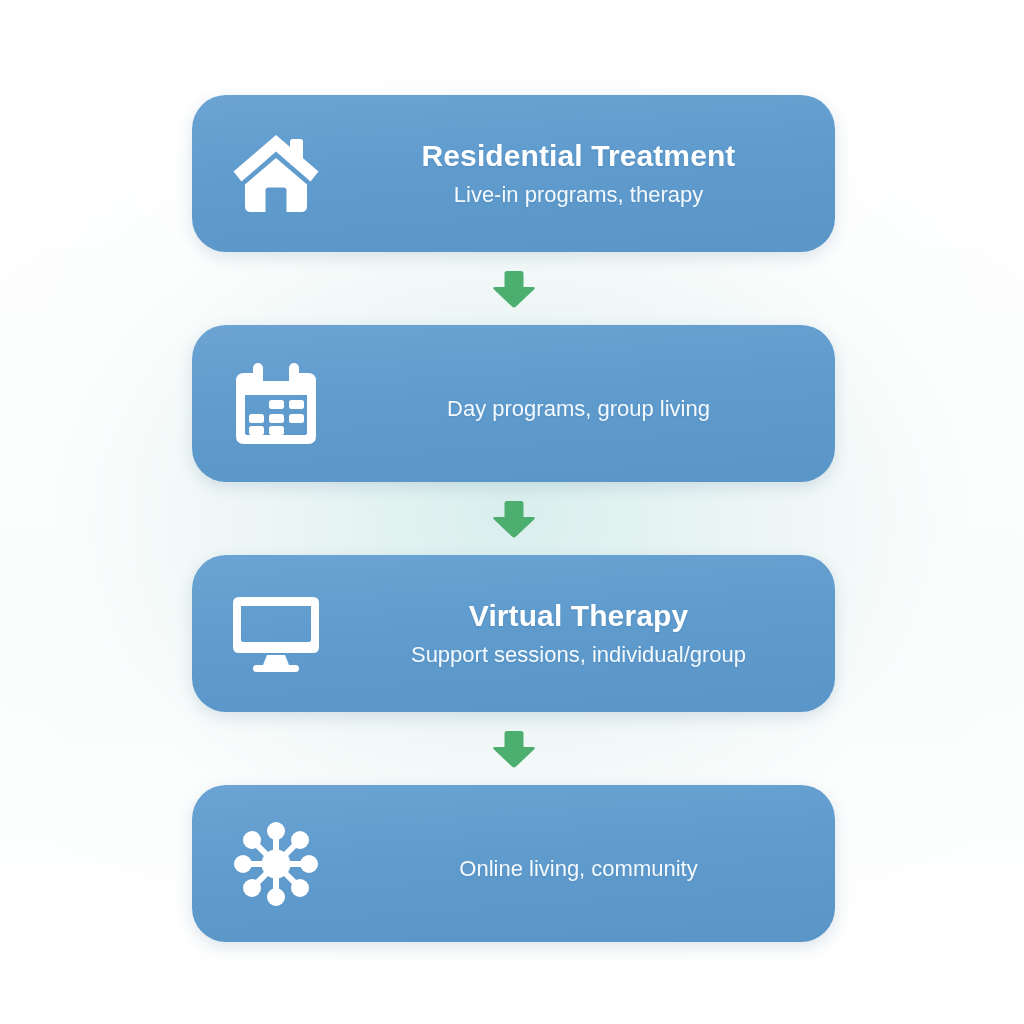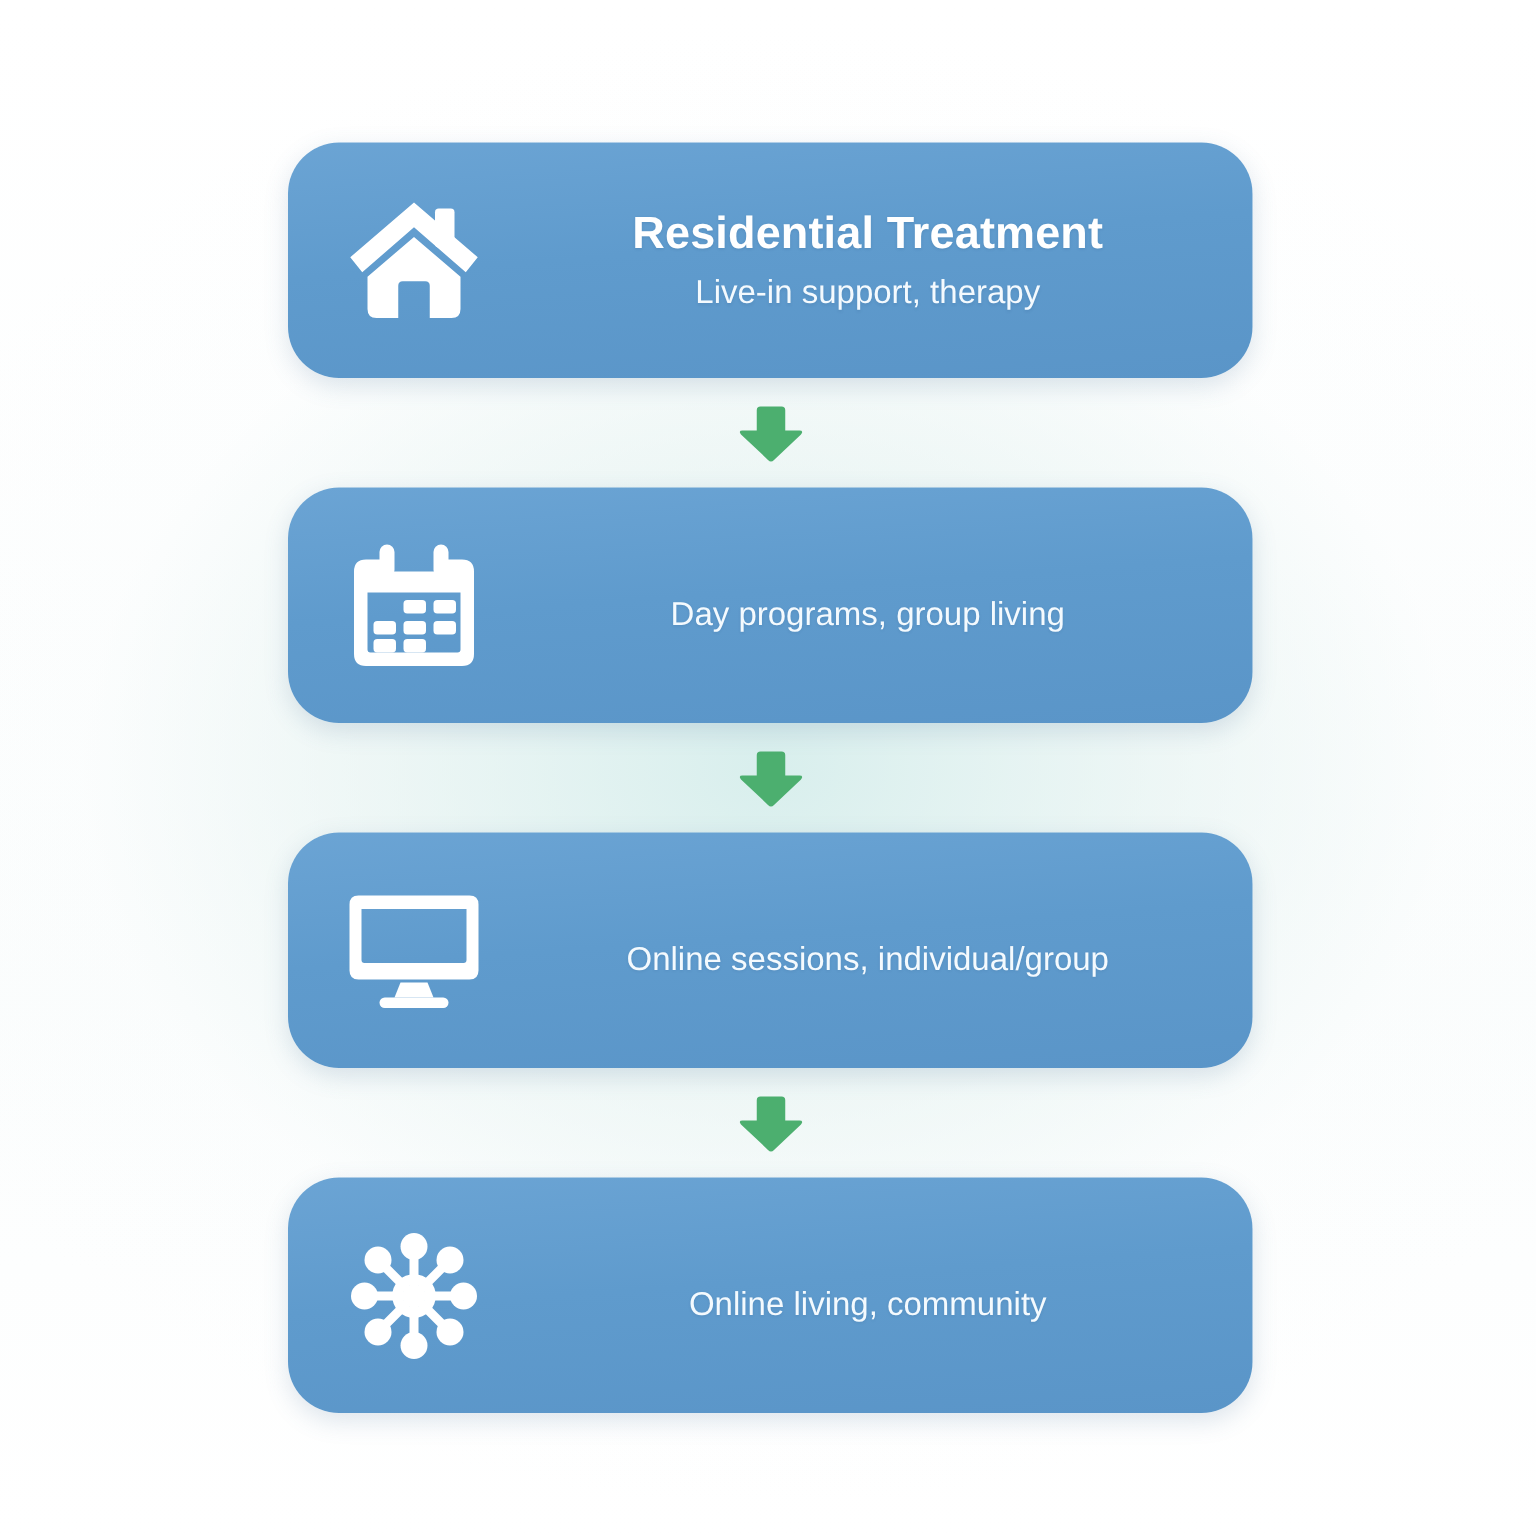--- a/index.html
+++ b/index.html
@@ -110,21 +110,21 @@
 
           <rect x="58" y="6" width="13" height="26" rx="2.5"></rect>
 
           <path d="M44 2 L86.5 38.5 L78.5 48.5 L44 18.5 L9.5 48.5 L1.5 38.5 Z"></path>
 
           <path d="M44 25 L75 51.5 L75 73 Q75 79 69 79 L54.5 79 L54.5 57.5 Q54.5 54.5 51.5 54.5 L36.5 54.5 Q33.5 54.5 33.5 57.5 L33.5 79 L19 79 Q13 79 13 73 L13 51.5 Z"></path>
         </svg>
       </div>
       <div class="card-text">
         <div class="card-title">Residential Treatment</div>
-        <div class="card-sub">Live-in support, therapy</div>
+        <div class="card-sub">Live-in programs, therapy</div>
       </div>
     </div>
 
     <div class="connector">
       <svg width="44" height="38" viewBox="0 0 44 38" fill="#4caf6f" aria-hidden="true">
         <path d="M15 1 Q12.5 1 12.5 3.5 L12.5 17 L3 17 Q0 17 2 19.6 L20 36.6 Q22 38.6 24 36.6 L42 19.6 Q44 17 41 17 L31.5 17 L31.5 3.5 Q31.5 1 29 1 Z"></path>
       </svg>
     </div>
 
     <div class="card">
@@ -165,21 +165,22 @@
                    M10 11 L10 45 Q10 47 12 47 L78 47 Q80 47 80 45 L80 11 Z"></path>
 
           <circle cx="45" cy="52.5" r="4"></circle>
 
           <path d="M36 60 L54 60 L58 70 L32 70 Z"></path>
 
           <rect x="22" y="70" width="46" height="7" rx="3.5"></rect>
         </svg>
       </div>
       <div class="card-text">
-        <div class="card-sub">Online sessions, individual/group</div>
+        <div class="card-title">Virtual Therapy</div>
+        <div class="card-sub">Support sessions, individual/group</div>
       </div>
     </div>
 
     <div class="connector">
       <svg width="44" height="38" viewBox="0 0 44 38" fill="#4caf6f" aria-hidden="true">
         <path d="M15 1 Q12.5 1 12.5 3.5 L12.5 17 L3 17 Q0 17 2 19.6 L20 36.6 Q22 38.6 24 36.6 L42 19.6 Q44 17 41 17 L31.5 17 L31.5 3.5 Q31.5 1 29 1 Z"></path>
       </svg>
     </div>
 
     <div class="card">

